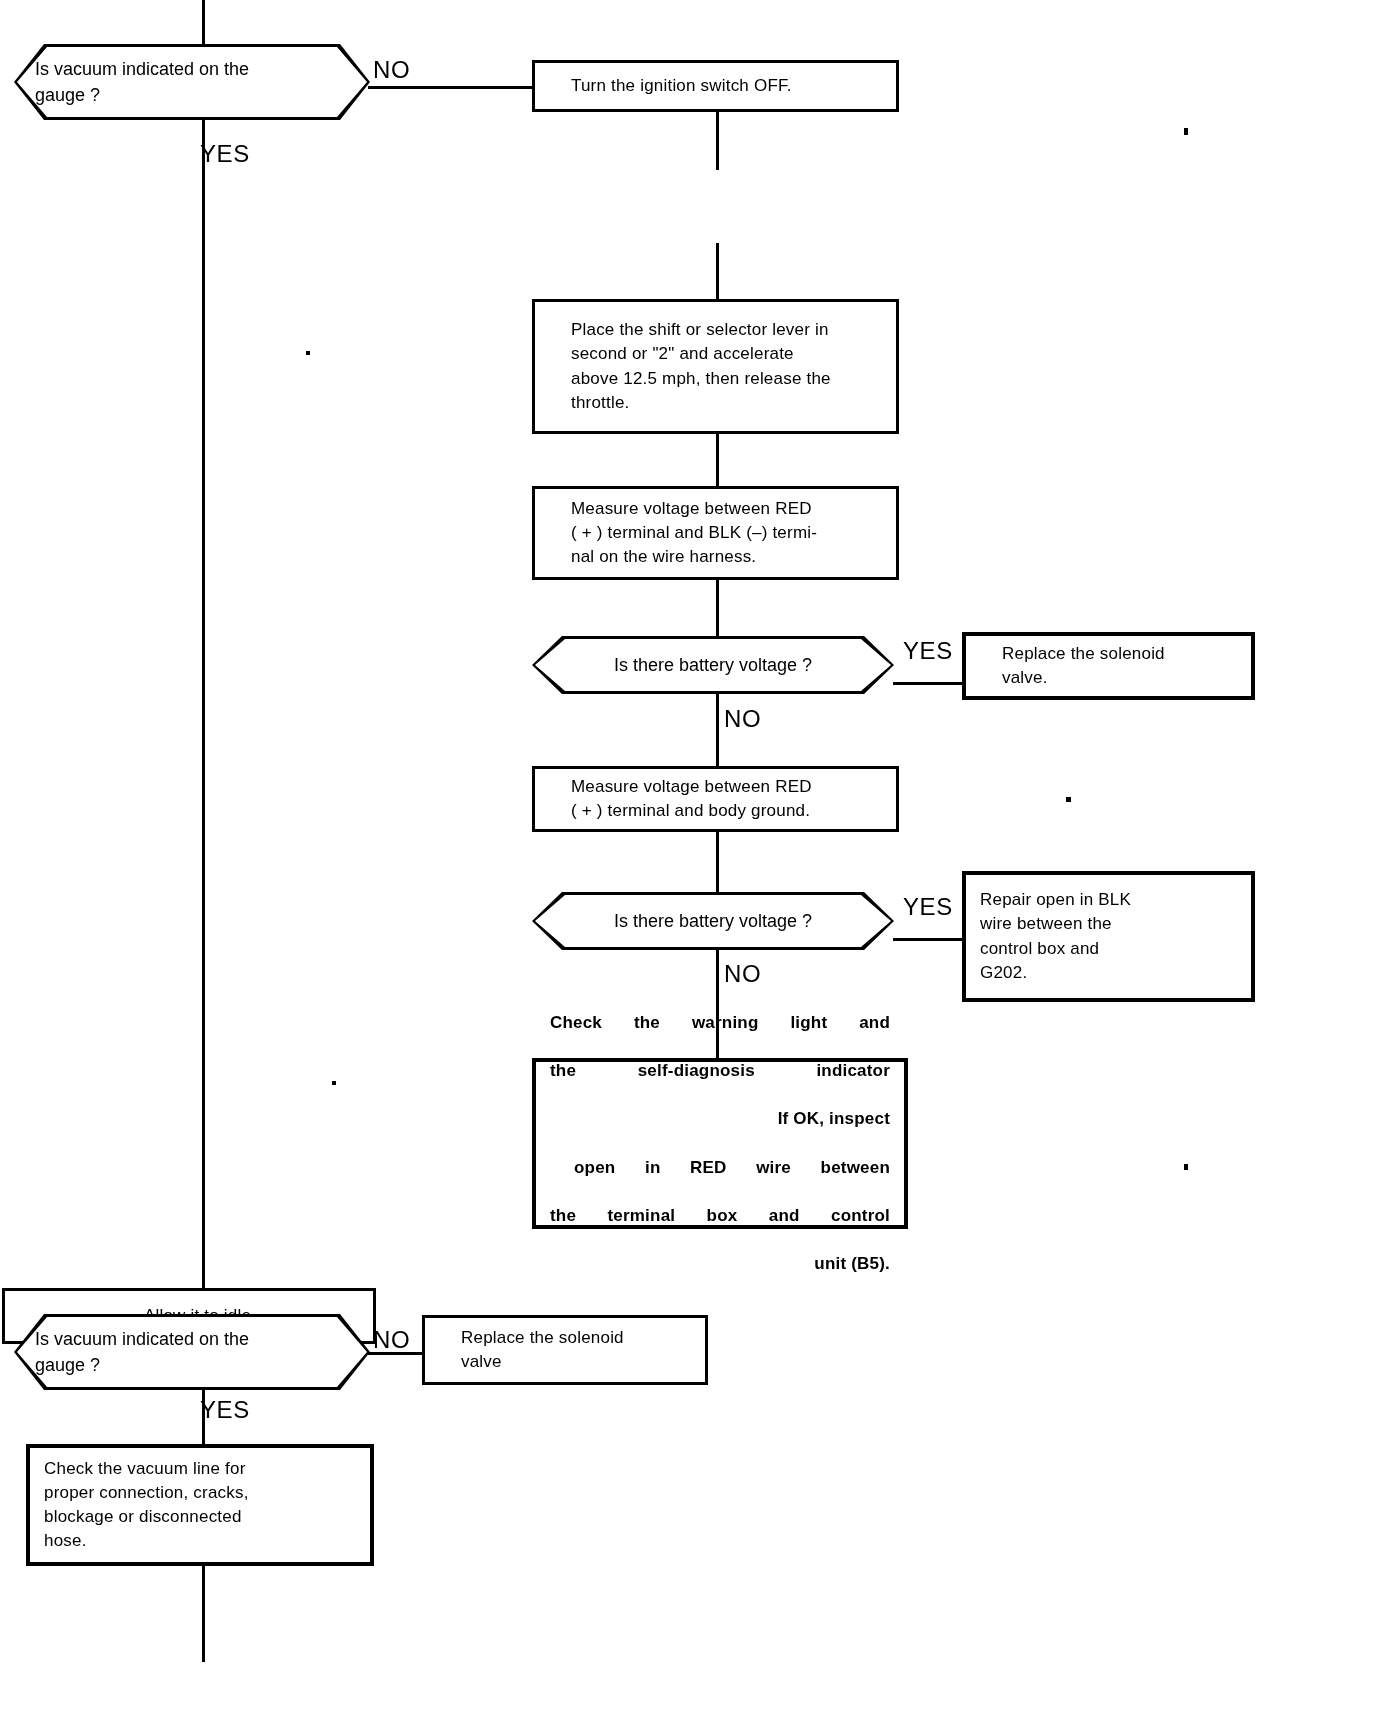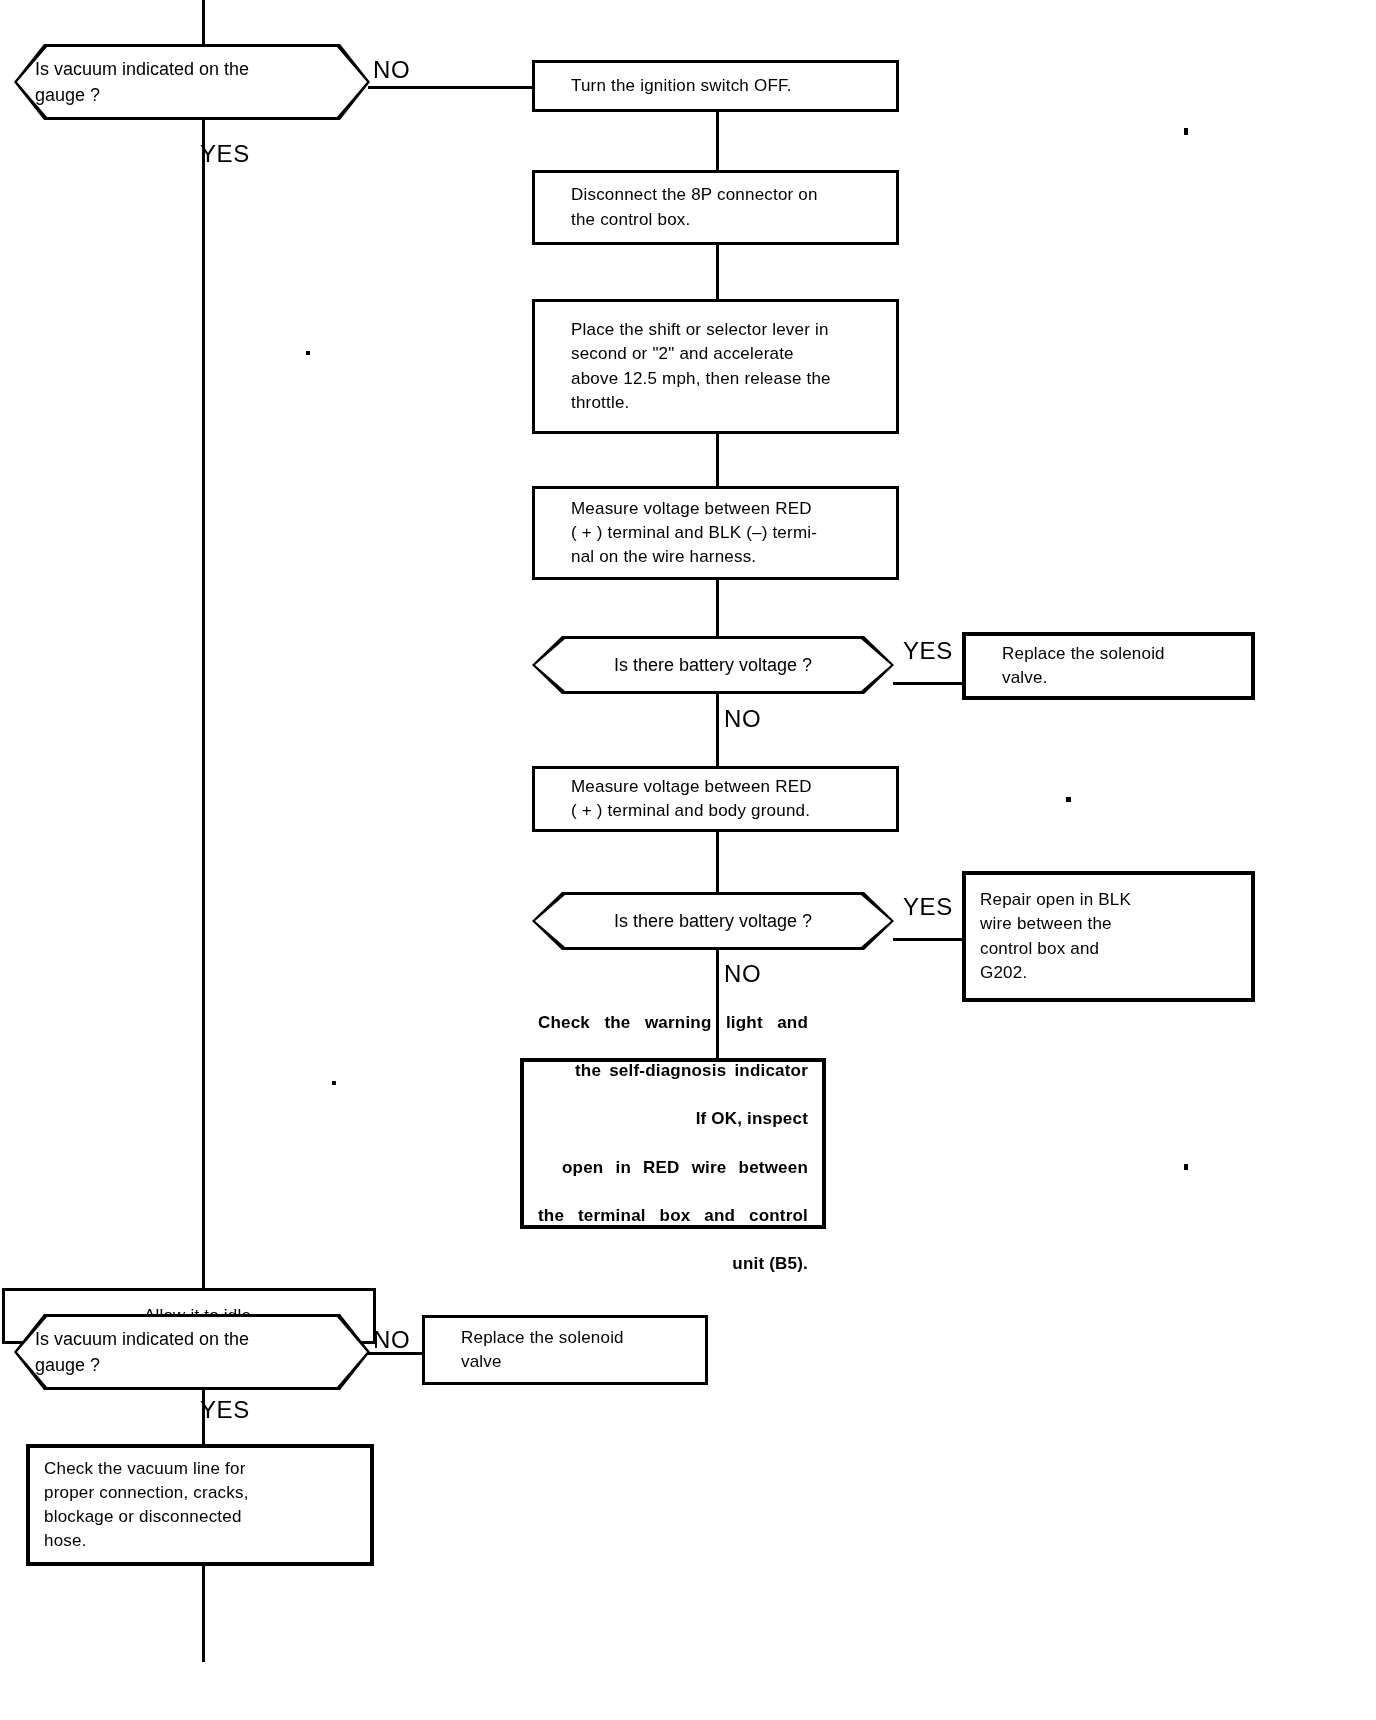--- a/index.html
+++ b/index.html
@@ -135,24 +135,20 @@
     </div>
   </div>
 
   <div class="lbl" style="left:373px; top:56px;">NO</div>
   <div class="lbl" style="left:200px; top:140px;">YES</div>
 
   <div class="box plain" style="left:532px; top:60px; width:367px; height:52px;">
     <span class="txt">Turn the ignition switch OFF.</span>
   </div>
 
-  <div class="box plain" style="left:532px; top:170px; width:367px; height:75px;">
-    <span class="txt">Disconnect the 8P connector on
-the control box.</span>
-  </div>
 
   <div class="box plain justify" style="left:532px; top:299px; width:367px; height:135px;">
     <span class="txt">Place the shift or selector lever in
 second  or  "2"  and  accelerate
 above 12.5 mph, then release the
 throttle.</span>
   </div>
 
   <div class="box plain justify" style="left:532px; top:486px; width:367px; height:94px;">
     <span class="txt">Measure  voltage  between  RED
@@ -186,24 +182,24 @@
   <div class="lbl" style="left:903px; top:893px;">YES</div>
   <div class="lbl" style="left:724px; top:960px;">NO</div>
 
   <div class="box bold justify heavy" style="left:962px; top:871px; width:293px; height:131px;">
     <span class="txt">Repair  open  in  BLK
 wire    between    the
 control    box    and
 G202.</span>
   </div>
 
-  <div class="box bold heavy" style="left:520px; top:1058px; width:306px; height:171px;">
+  <div class="box bold heavy" style="left:532px; top:1058px; width:376px; height:171px;">
     <span class="txt" style="font-weight:bold;">
       <span style="display:block; text-align:justify; text-align-last:justify;">Check the warning light and</span>
-      <span style="display:block; text-align:justify; text-align-last:justify;margin-left:37px;">the  self-diagnosis  indicator</span>
+      <span style="display:block; text-align:justify; text-align-last:justify;">the  self-diagnosis  indicator</span>
       <span style="display:block; text-align:right;">If OK, inspect</span>
       <span style="display:block; text-align:justify; text-align-last:justify;margin-left:24px;">open in RED wire between</span>
       <span style="display:block; text-align:justify; text-align-last:justify;">the terminal box and control</span>
       <span style="display:block; text-align:right;">unit (B5).</span>
     </span>
   </div>
 
   <div class="box plain center" style="left:2px; top:1288px; width:374px; height:56px;">
     <span class="txt">Allow it to idle.</span>
   </div>

